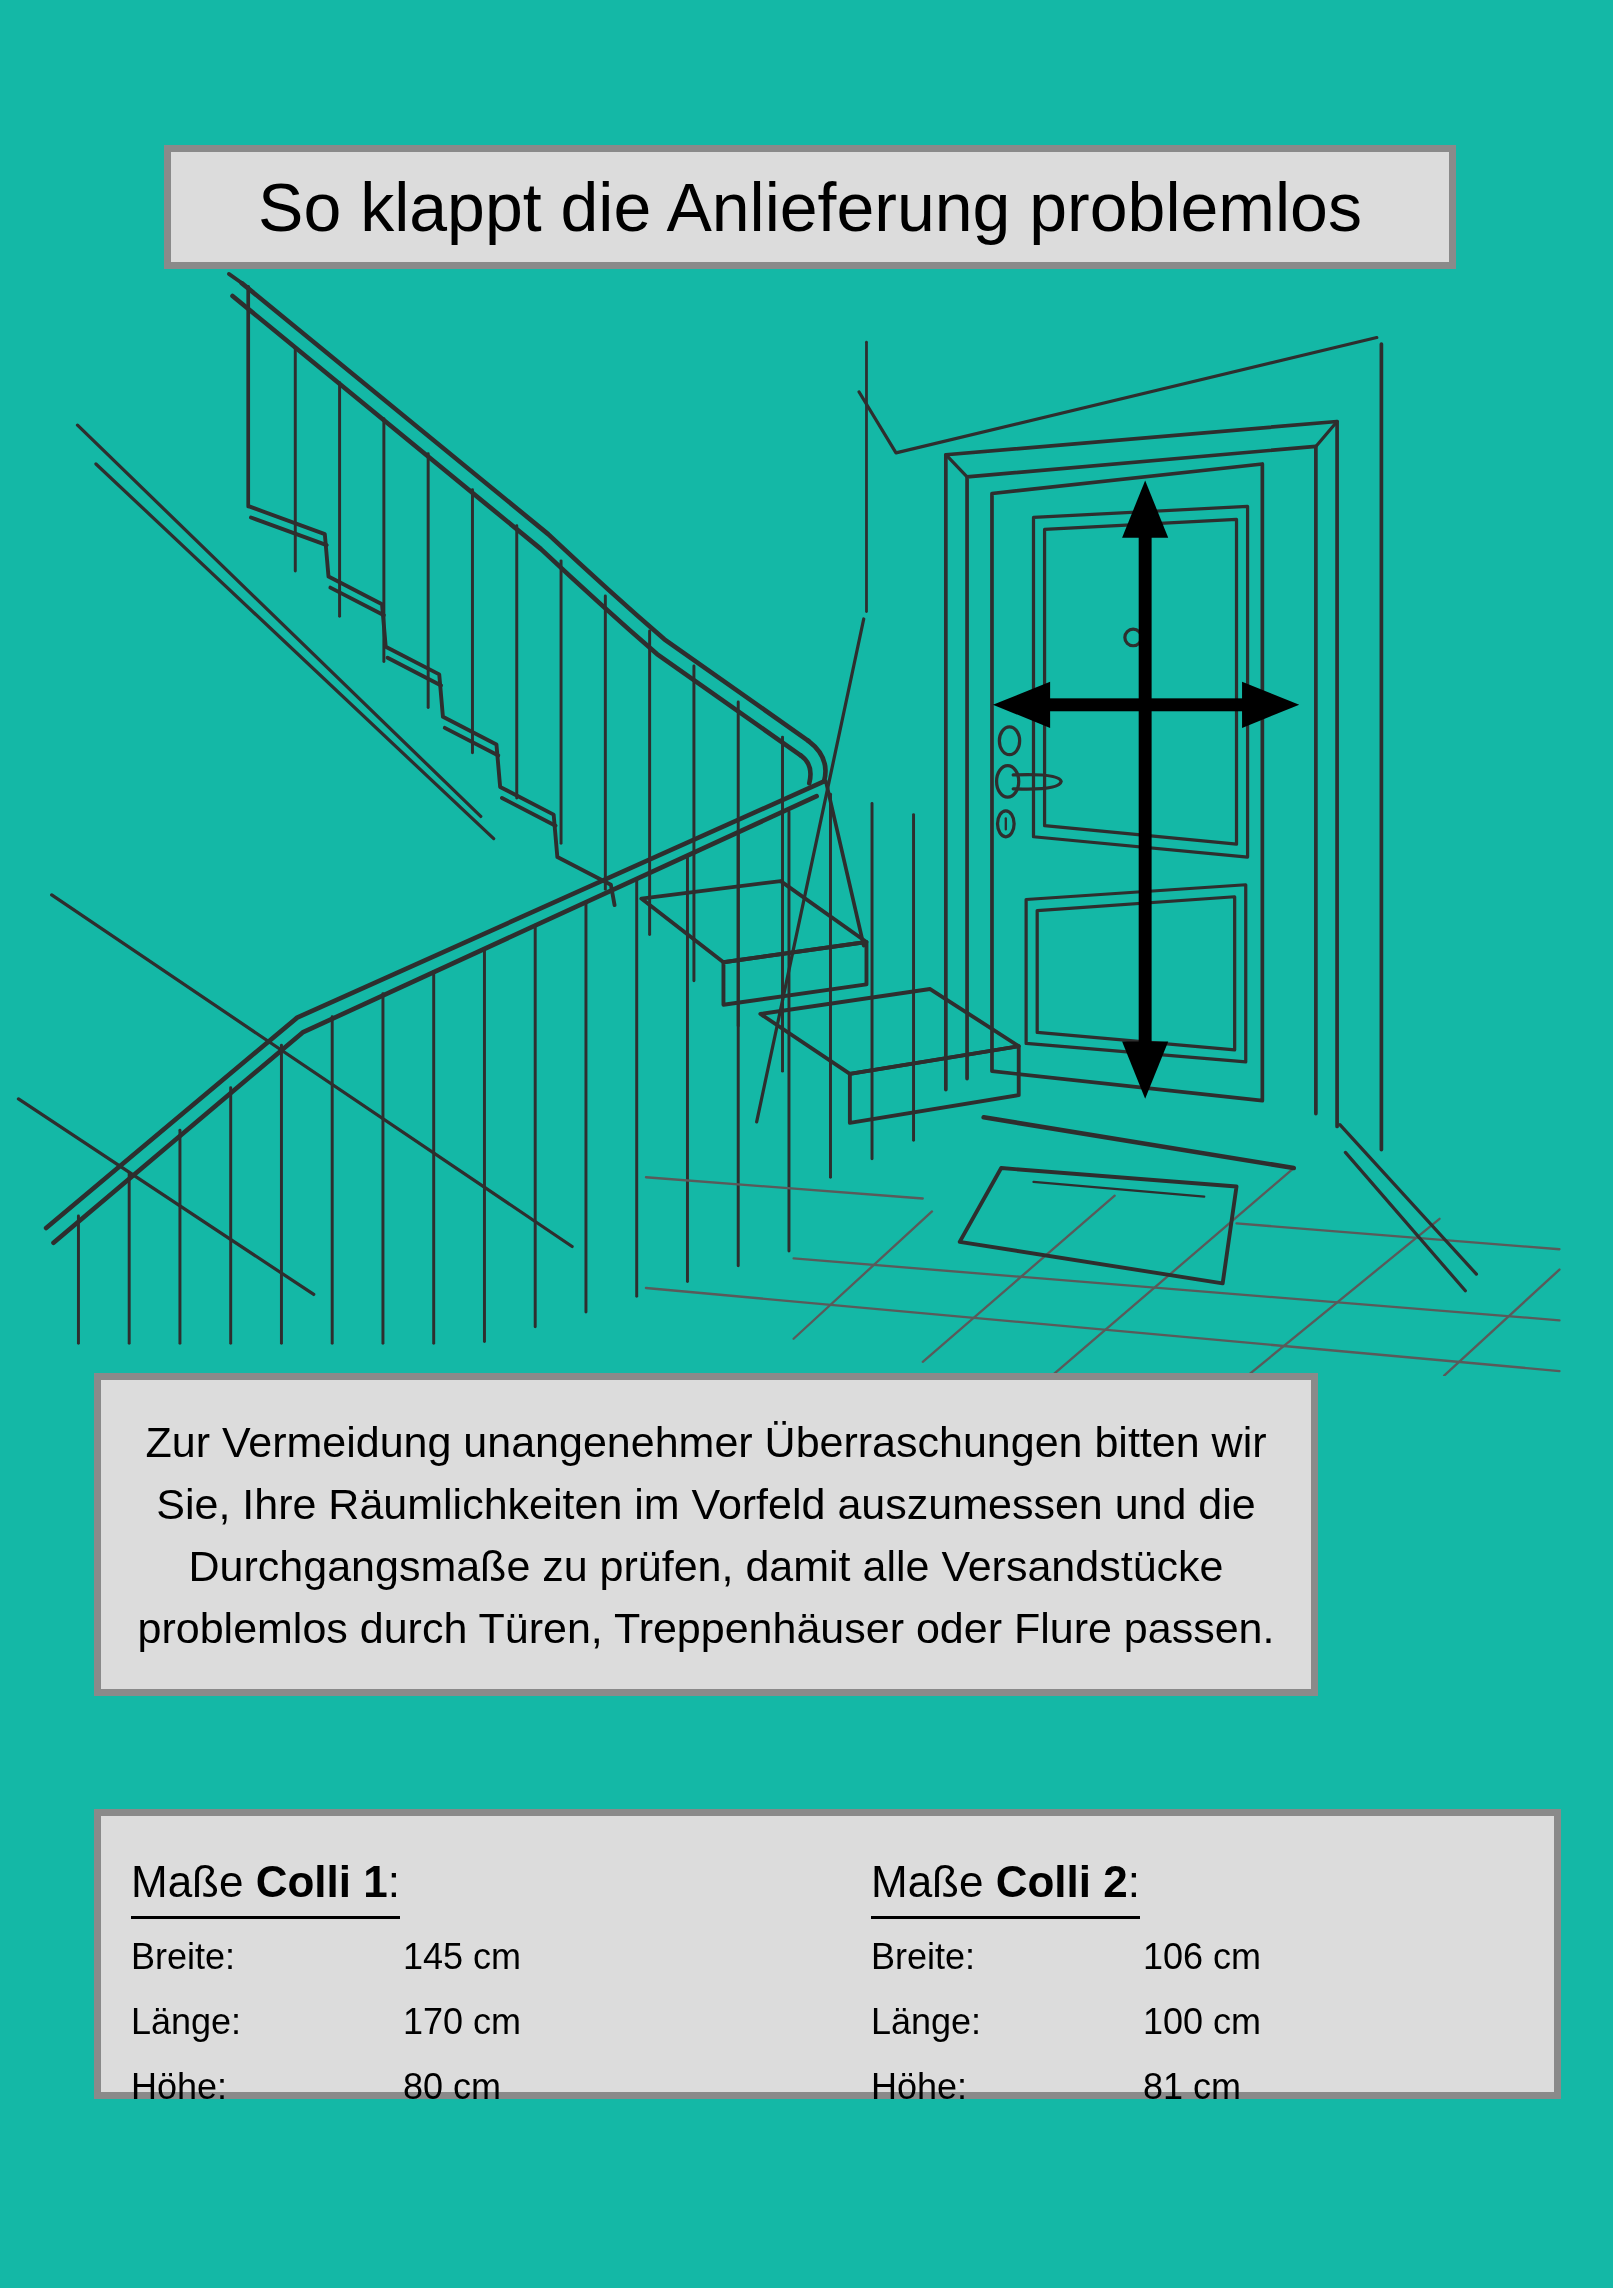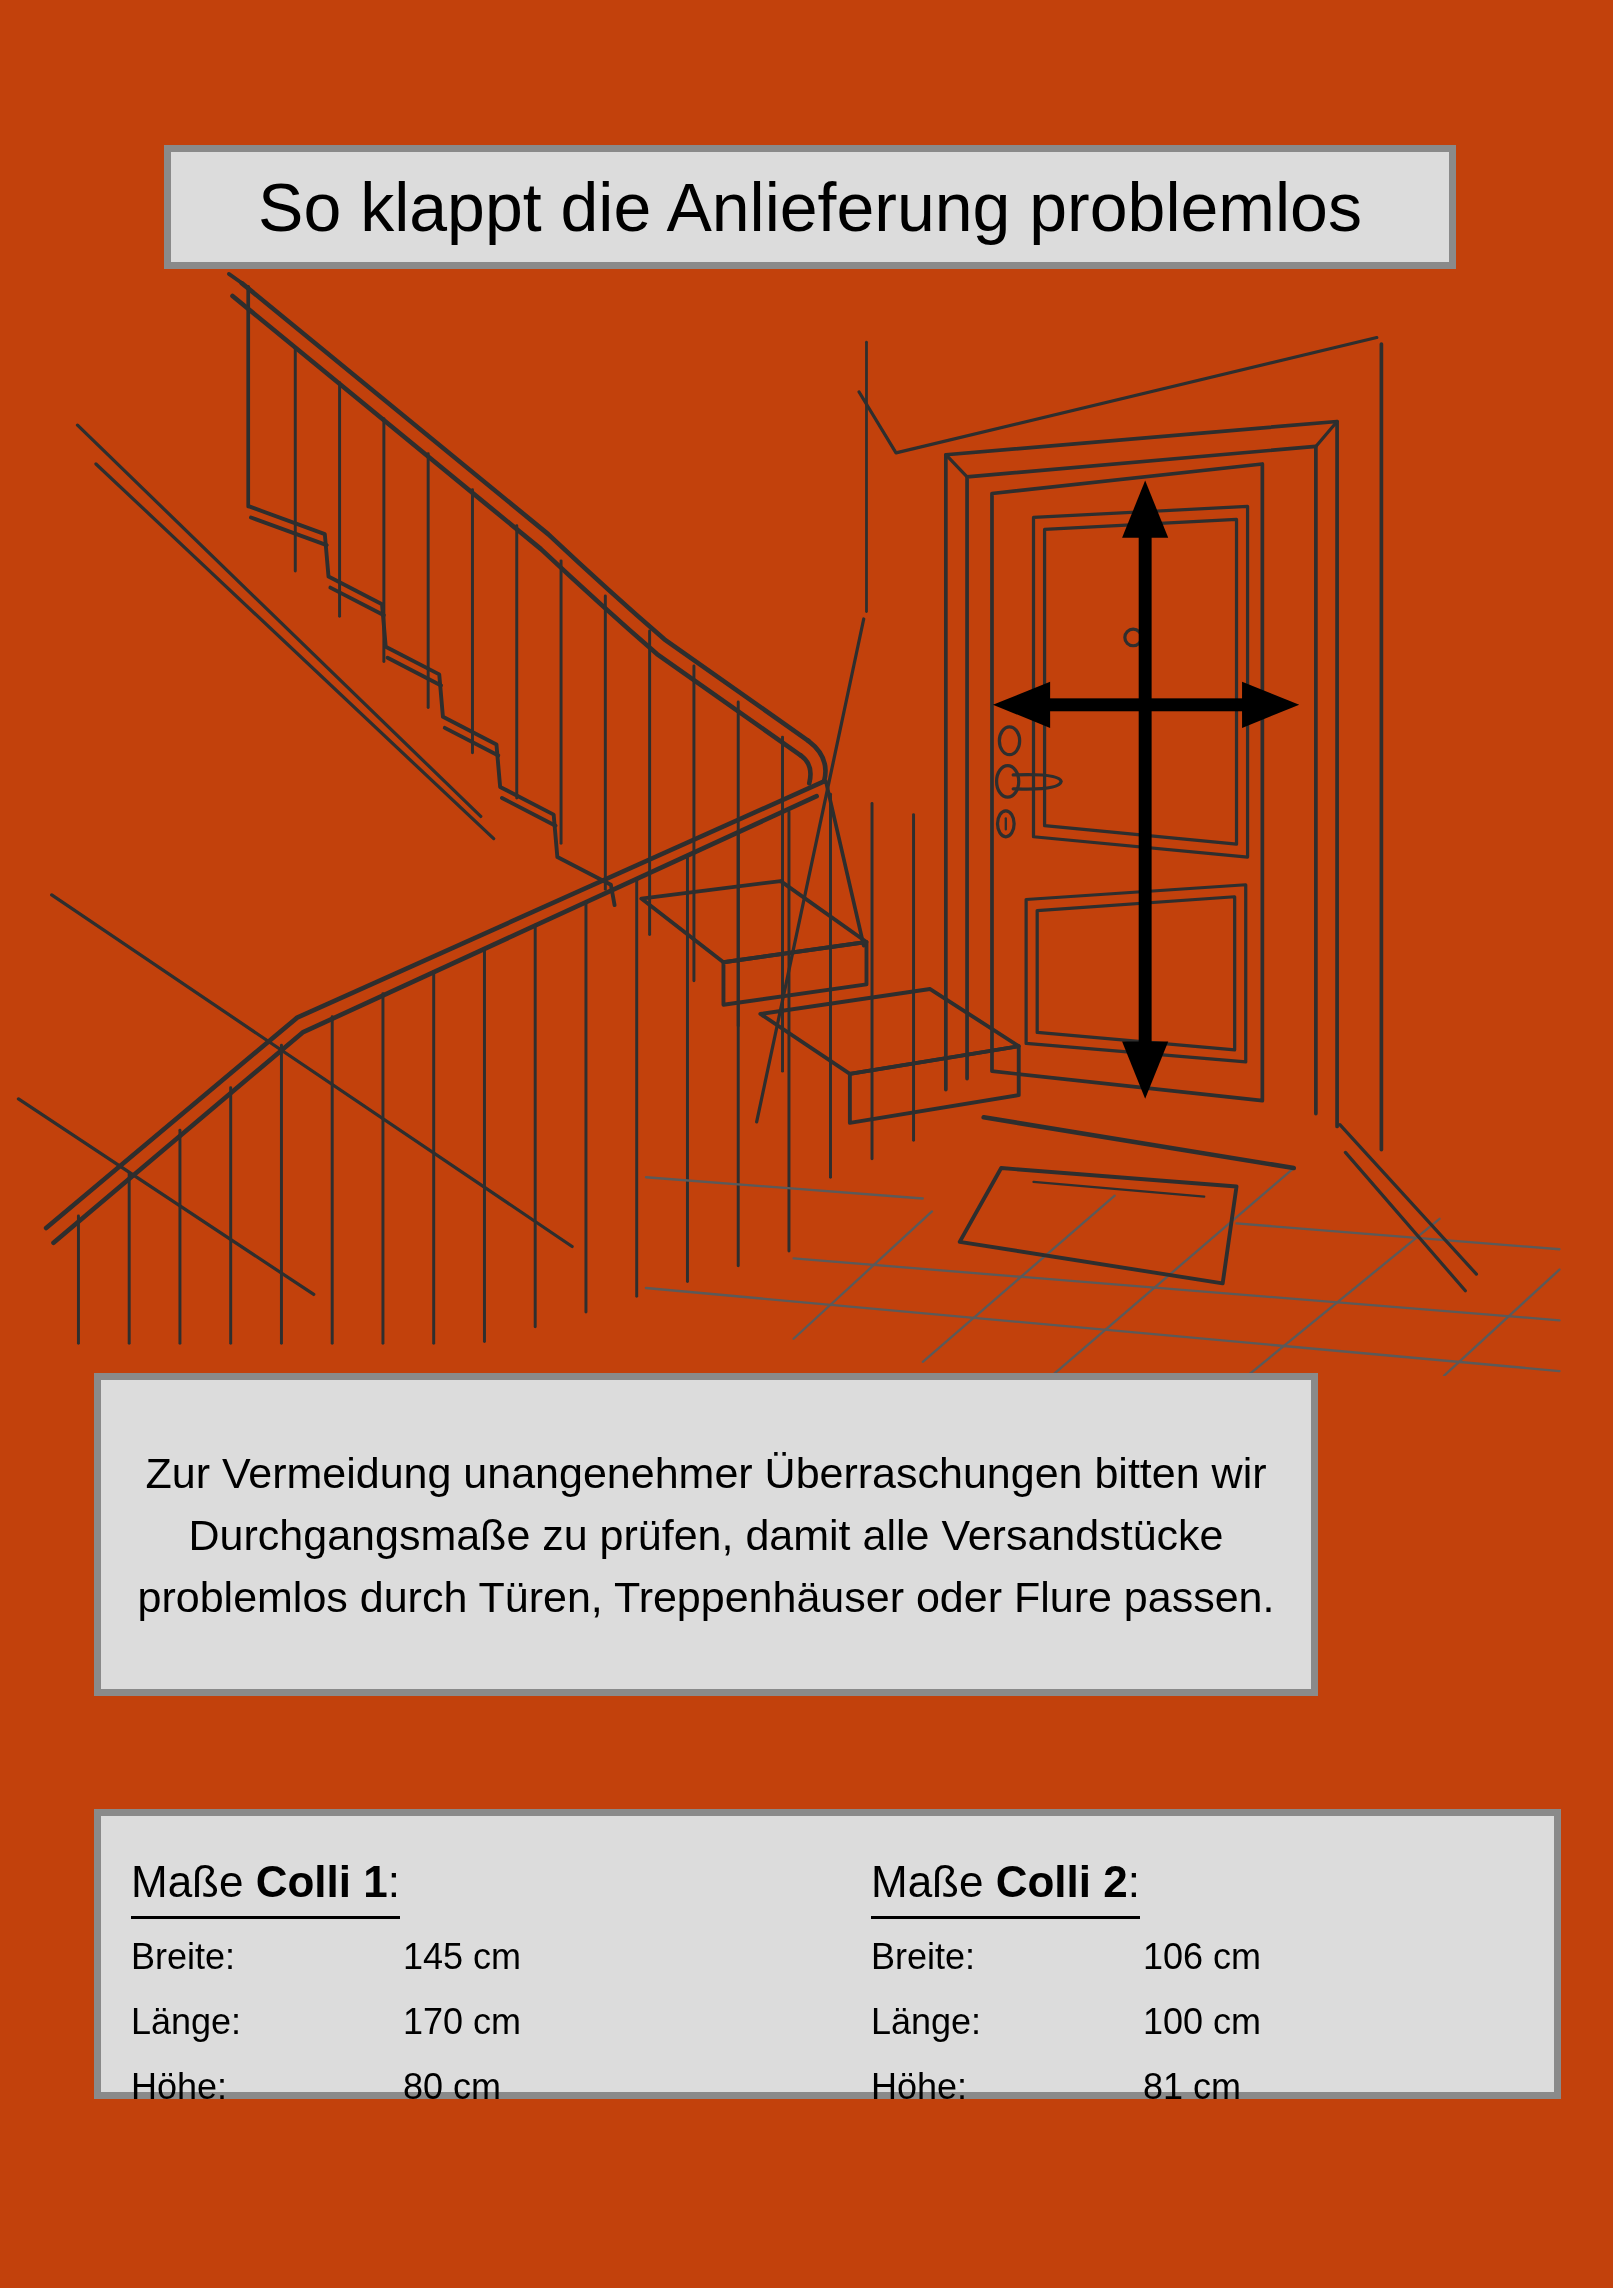--- a/index.html
+++ b/index.html
@@ -1,17 +1,17 @@
 <!DOCTYPE html>
 <html style="font-size:14.8px"><head>
 <meta charset="utf-8">
 <style>
   html,body{margin:0;padding:0;background:#fff;}
   .page{
-    position:relative;width:1613px;height:2289px;background:#c2410c;
+    position:relative;width:1613px;height:2289px;background:#14b8a6;
     font-family:"Liberation Sans", sans-serif;color:#000;overflow:hidden;
   }
   .graybox{
     position:absolute;background:#dcdcdc;border:7.4px solid #8a8a8a;box-sizing:border-box;
   }
   .title-box{
     left:164px;top:145px;width:1292px;height:124px;
     display:flex;align-items:center;justify-content:center;
   }
   .title-box .t{font-size:68px;letter-spacing:0px;white-space:nowrap;}
@@ -183,20 +183,21 @@
     </g>
     <g class="arrow">
       <rect x="1130" y="466" width="224" height="14"></rect>
       <path d="M1076,473 L1138,448 L1138,498 Z"></path>
       <path d="M1408,473 L1346,448 L1346,498 Z"></path>
     </g>
   </svg>
 
   <div class="graybox intro-box">
     <div class="line">Zur Vermeidung unangenehmer Überraschungen bitten wir</div>
+    <div class="line">Sie, Ihre Räumlichkeiten im Vorfeld auszumessen und die</div>
     <div class="line">Durchgangsmaße zu prüfen, damit alle Versandstücke</div>
     <div class="line">problemlos durch Türen, Treppenhäuser oder Flure passen.</div>
   </div>
 
   <div class="graybox dims-box">
 
     <div class="colli c1">
       <div>
         <span class="hdr"><span>Maße </span><b>Colli 1</b><span>:</span></span>
       </div>

